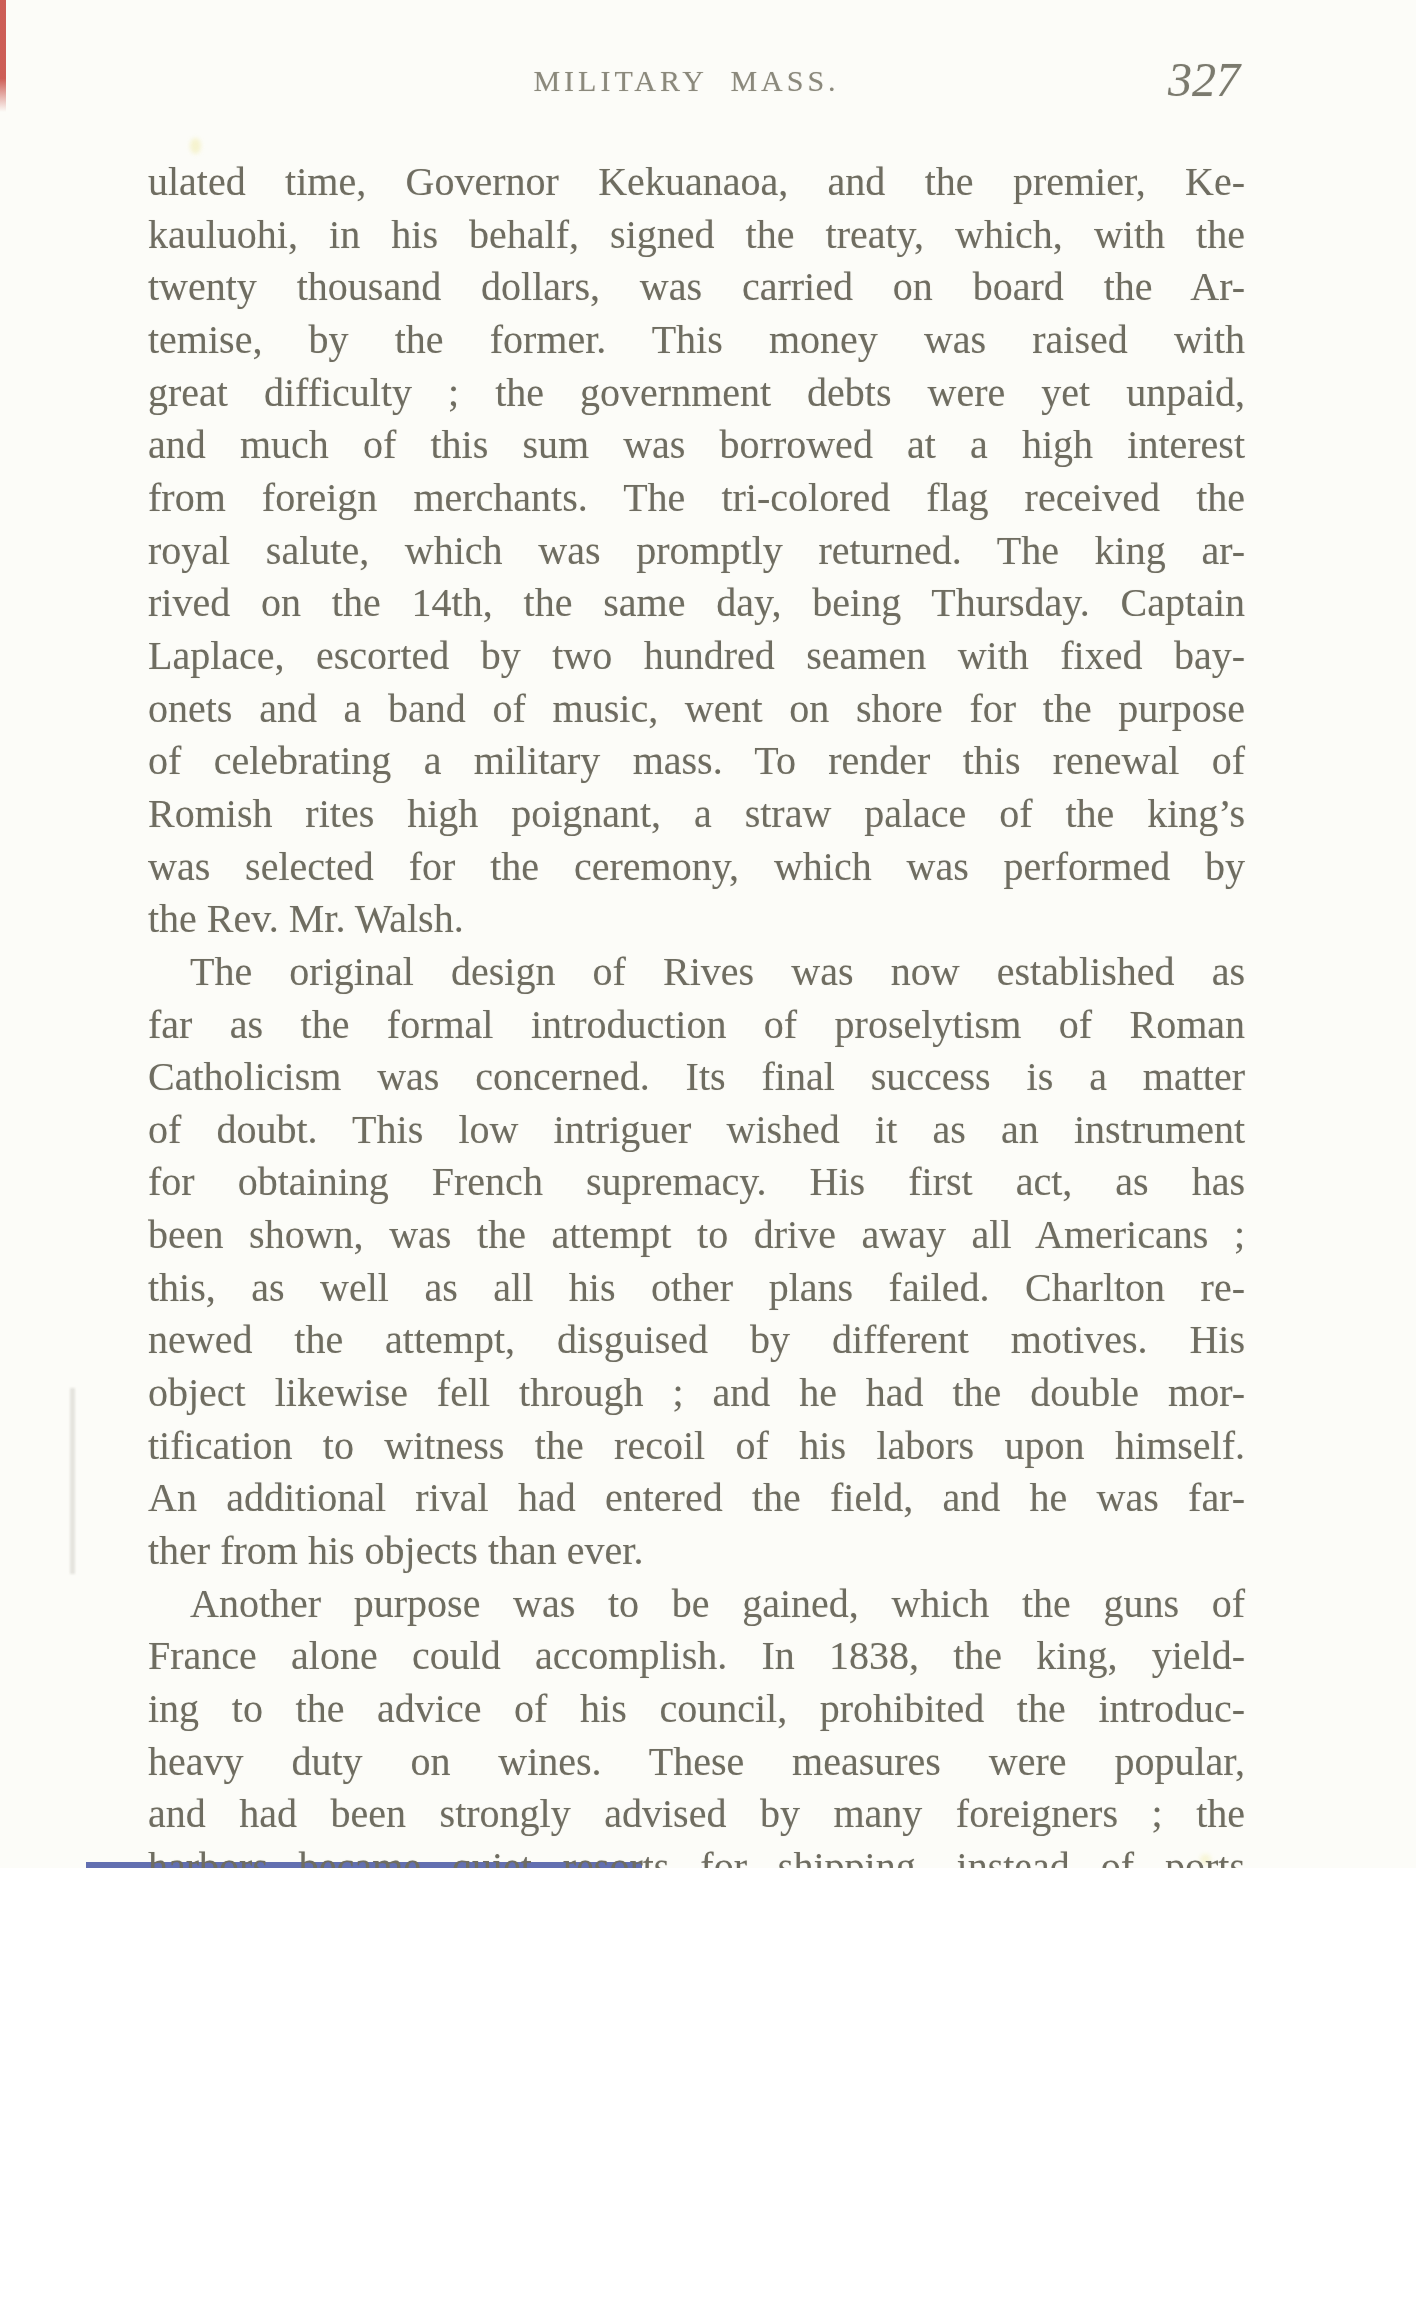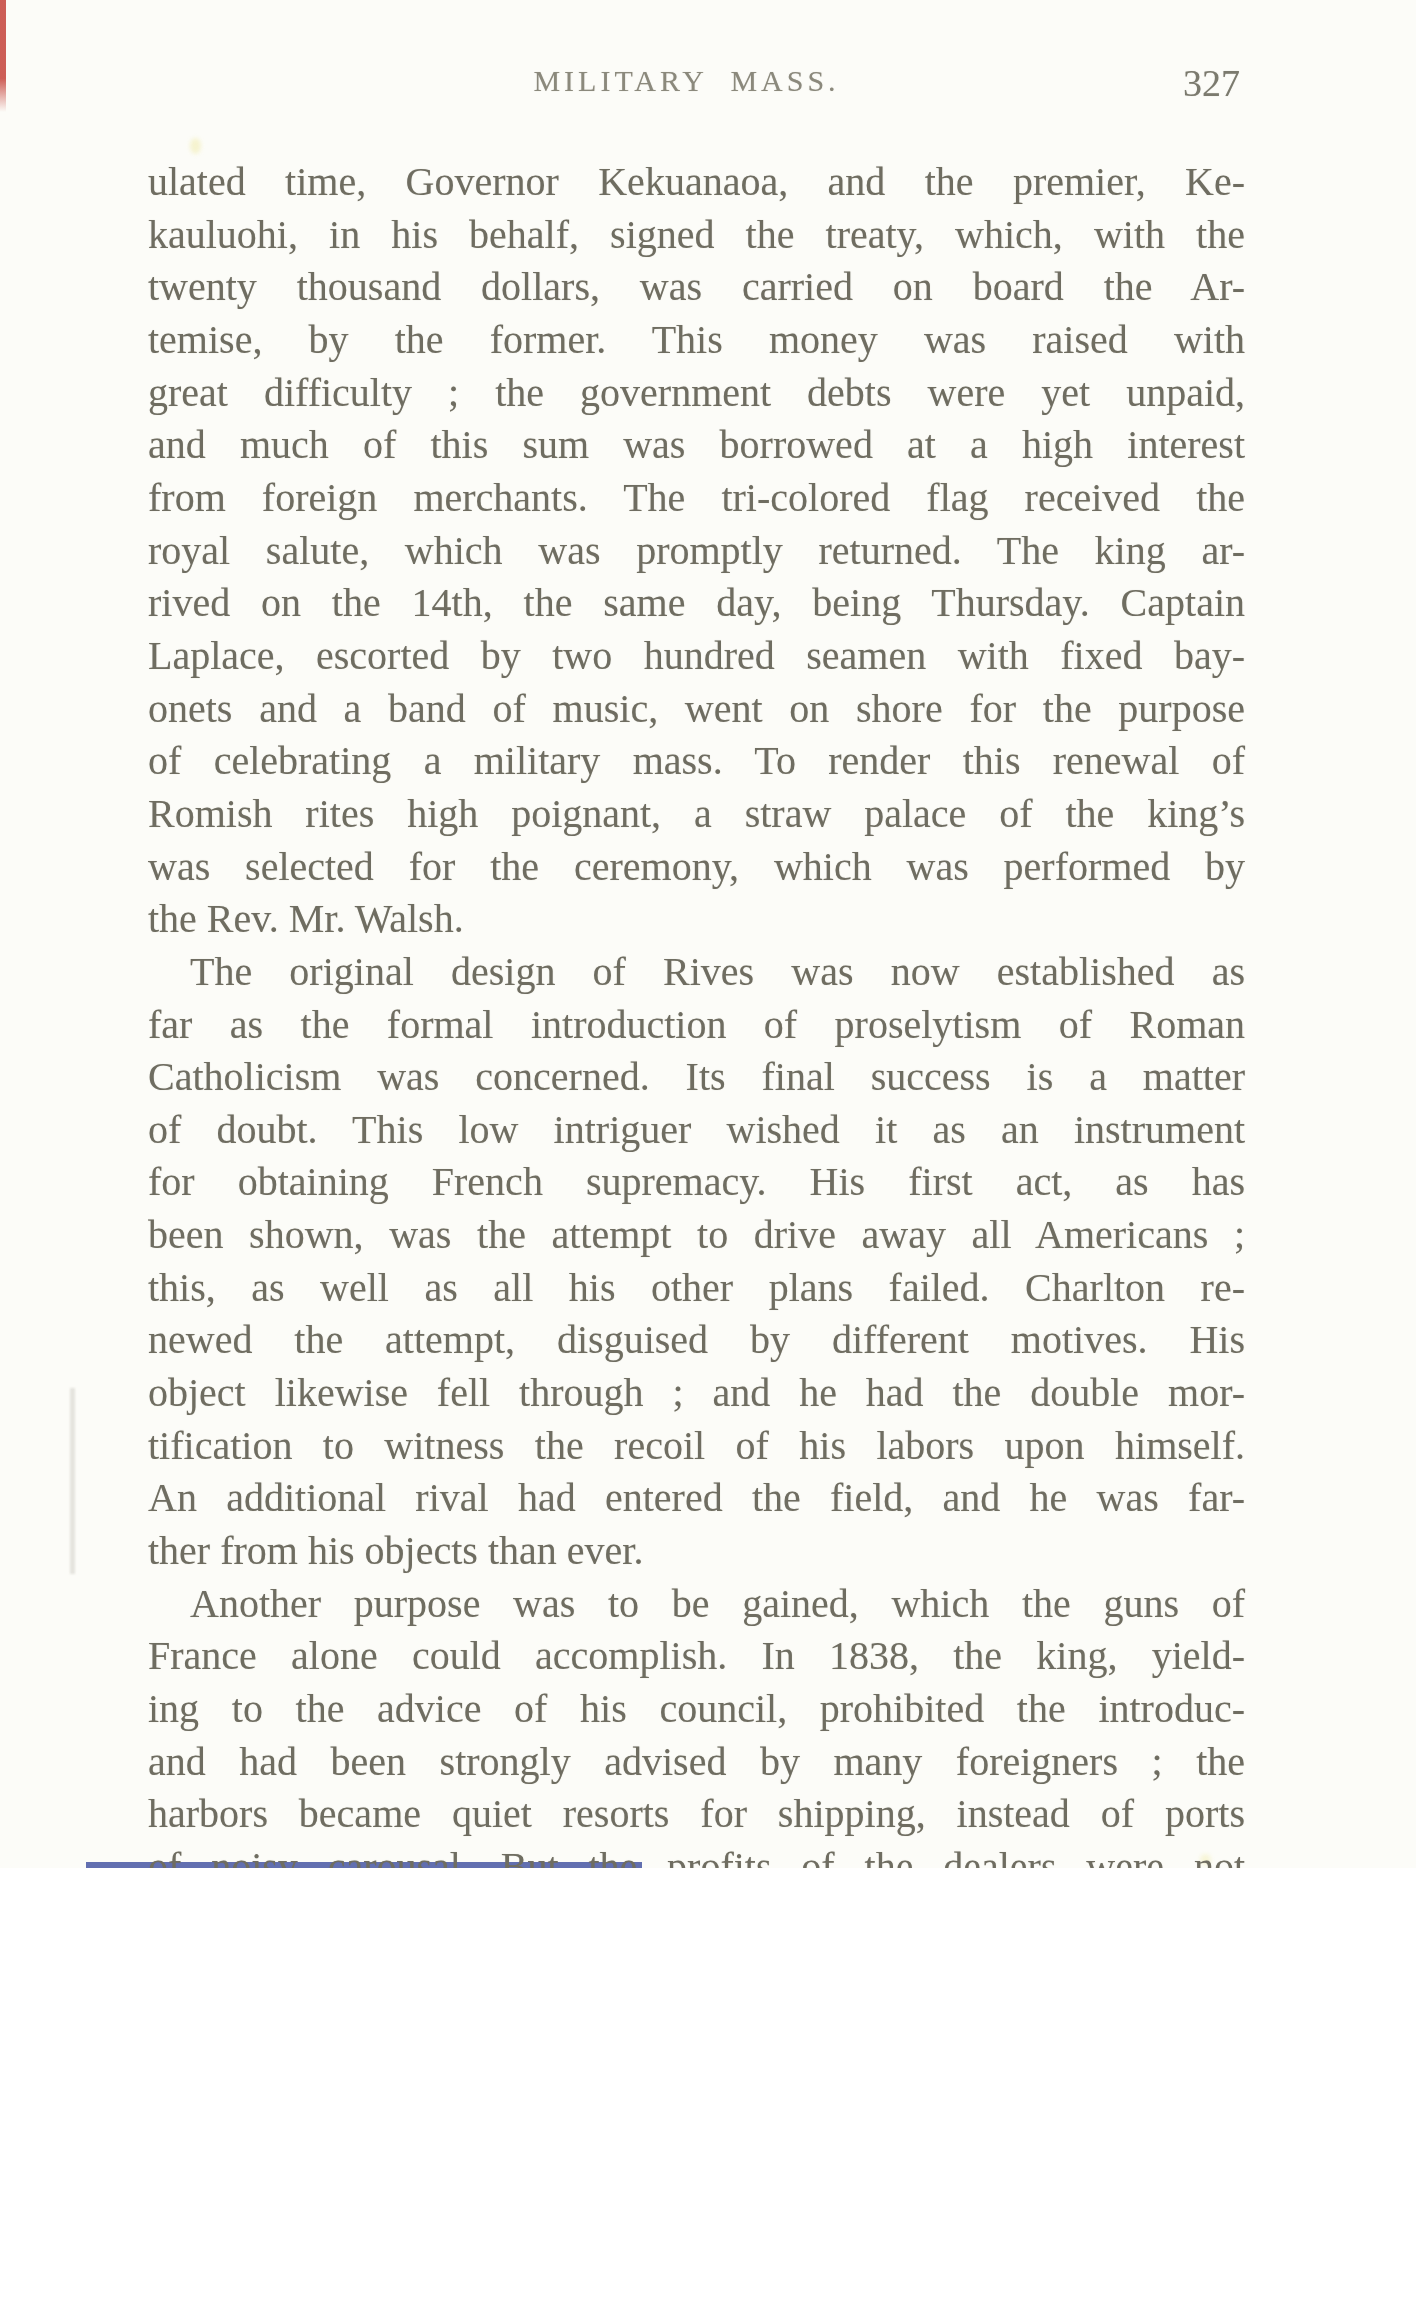--- a/index.html
+++ b/index.html
@@ -25,25 +25,26 @@
     text-align: center;
     font-size: 30px;
     letter-spacing: 4px;
     word-spacing: 12px;
     color: var(--header-ink, #8b897c);
     text-shadow: 0 0 1px rgba(120,118,106,0.35);
     white-space: nowrap;
   }
   .page-number {
     position: absolute;
-    top: 61px;
+    top: 52px;
     right: 176px;
-    font-size: 38px;
+    font-size: 48px;
     color: var(--number-ink, #7b7a6e);
     text-shadow: 0 0 1px rgba(120,118,106,0.35);
+    font-style: italic;
   }
   
   .text-block {
     position: absolute;
     top: 156px;
     left: 148px;
     width: 1097px;
     font-size: 40px;
     line-height: 52.65px;
     color: var(--ink, #6f6d61);
@@ -140,19 +141,20 @@
         <div class="line">newed the attempt, disguised by different motives. His</div>
         <div class="line">object likewise fell through ; and he had the double mor-</div>
         <div class="line">tification to witness the recoil of his labors upon himself.</div>
         <div class="line">An additional rival had entered the field, and he was far-</div>
         <div class="line no-just">ther from his objects than ever.</div>
       </div>
       <div>
         <div class="line indent">Another purpose was to be gained, which the guns of</div>
         <div class="line">France alone could accomplish. In 1838, the king, yield-</div>
         <div class="line">ing to the advice of his council, prohibited the introduc-</div>
+        <div class="line">heavy duty on wines. These measures were popular,</div>
         <div class="line">and had been strongly advised by many foreigners ; the</div>
         <div class="line">harbors became quiet resorts for shipping, instead of ports</div>
         <div class="line">of noisy carousal. But the profits of the dealers were not</div>
       </div>
     </main>
 
 </div>
 
 </body></html>

